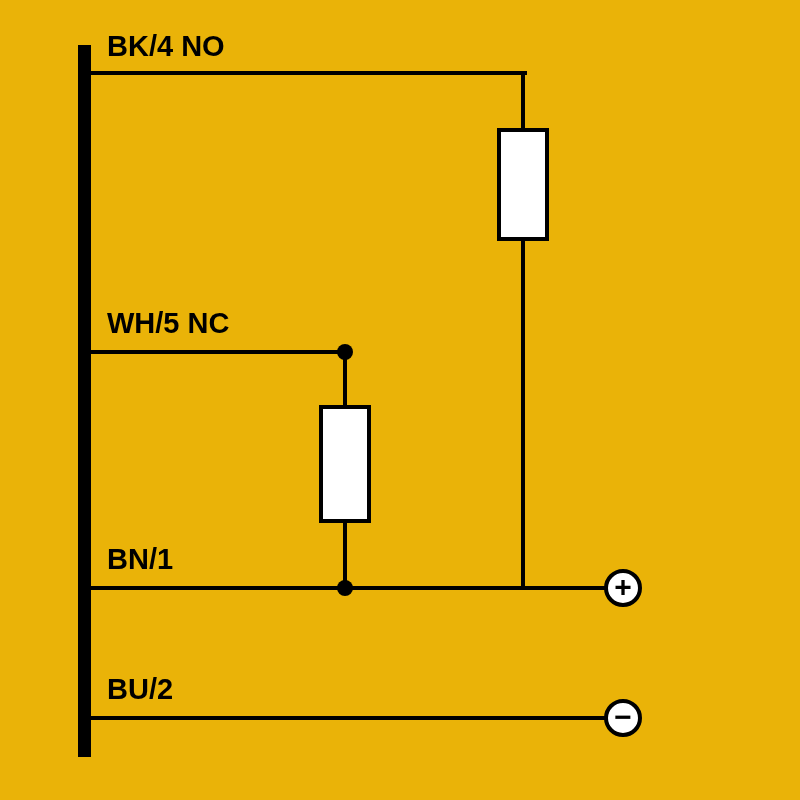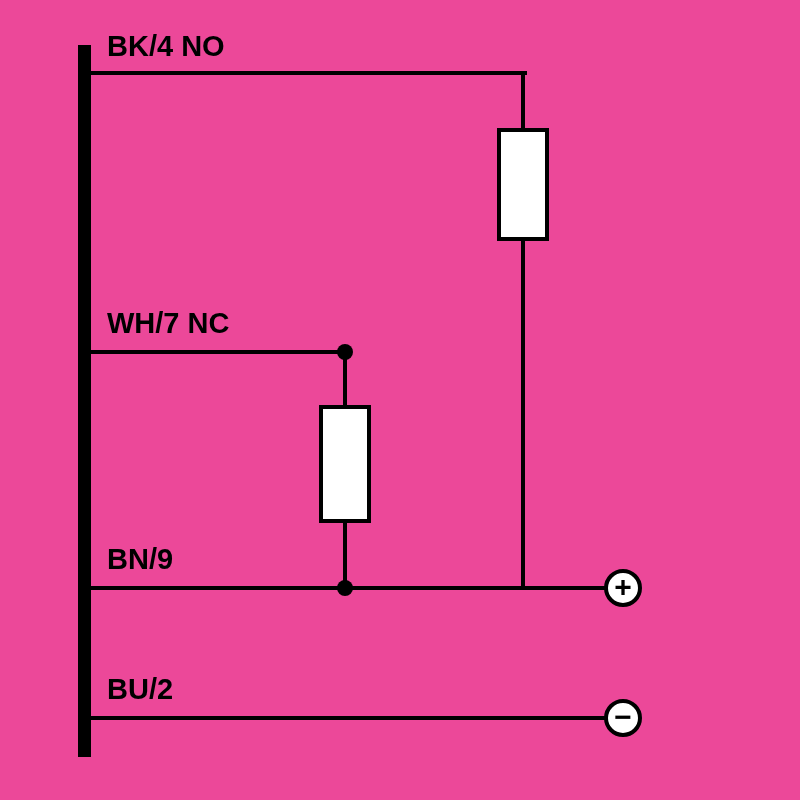--- a/index.html
+++ b/index.html
@@ -5,21 +5,21 @@
   html, body {
     margin: 0;
     padding: 0;
     background: #ffffff;
     font-family: "Liberation Sans", sans-serif;
   }
   .canvas {
     position: relative;
     width: 800px;
     height: 800px;
-    background: #ec4899;
+    background: #eab308;
     overflow: hidden;
   }
   .bus {
     position: absolute;
     background: #000000;
   }
   .h-line {
     position: absolute;
     height: 4px;
     background: #000000;
@@ -77,30 +77,30 @@
 
   <div class="bus" style="left:78px; top:45px; width:13px; height:712px;"></div>
 
   <div class="wire-label" style="left:107px; top:30px;">BK/4 NO</div>
   <div class="h-line" style="left:91px; top:71px; width:436px;"></div>
 
   <div class="v-line" style="left:521px; top:71px; height:59px;"></div>
   <div class="resistor" style="left:497px; top:128px; height:113px;"></div>
   <div class="v-line" style="left:521px; top:239px; height:351px;"></div>
 
-  <div class="wire-label" style="left:107px; top:307px;">WH/7 NC</div>
+  <div class="wire-label" style="left:107px; top:307px;">WH/5 NC</div>
   <div class="h-line" style="left:91px; top:350px; width:256px;"></div>
   <div class="dot" style="left:337px; top:344px;"></div>
 
   <div class="v-line" style="left:343px; top:352px; height:55px;"></div>
   <div class="resistor" style="left:319px; top:405px; height:118px;"></div>
   <div class="v-line" style="left:343px; top:521px; height:69px;"></div>
   <div class="dot" style="left:337px; top:580px;"></div>
 
-  <div class="wire-label" style="left:107px; top:543px;">BN/9</div>
+  <div class="wire-label" style="left:107px; top:543px;">BN/1</div>
   <div class="h-line" style="left:91px; top:586px; width:515px;"></div>
   <div class="terminal" style="left:604px; top:569px;">
     <span>+</span>
   </div>
 
   <div class="wire-label" style="left:107px; top:673px;">BU/2</div>
   <div class="h-line" style="left:91px; top:716px; width:515px;"></div>
   <div class="terminal" style="left:604px; top:699px;">
     <span>−</span>
   </div>

